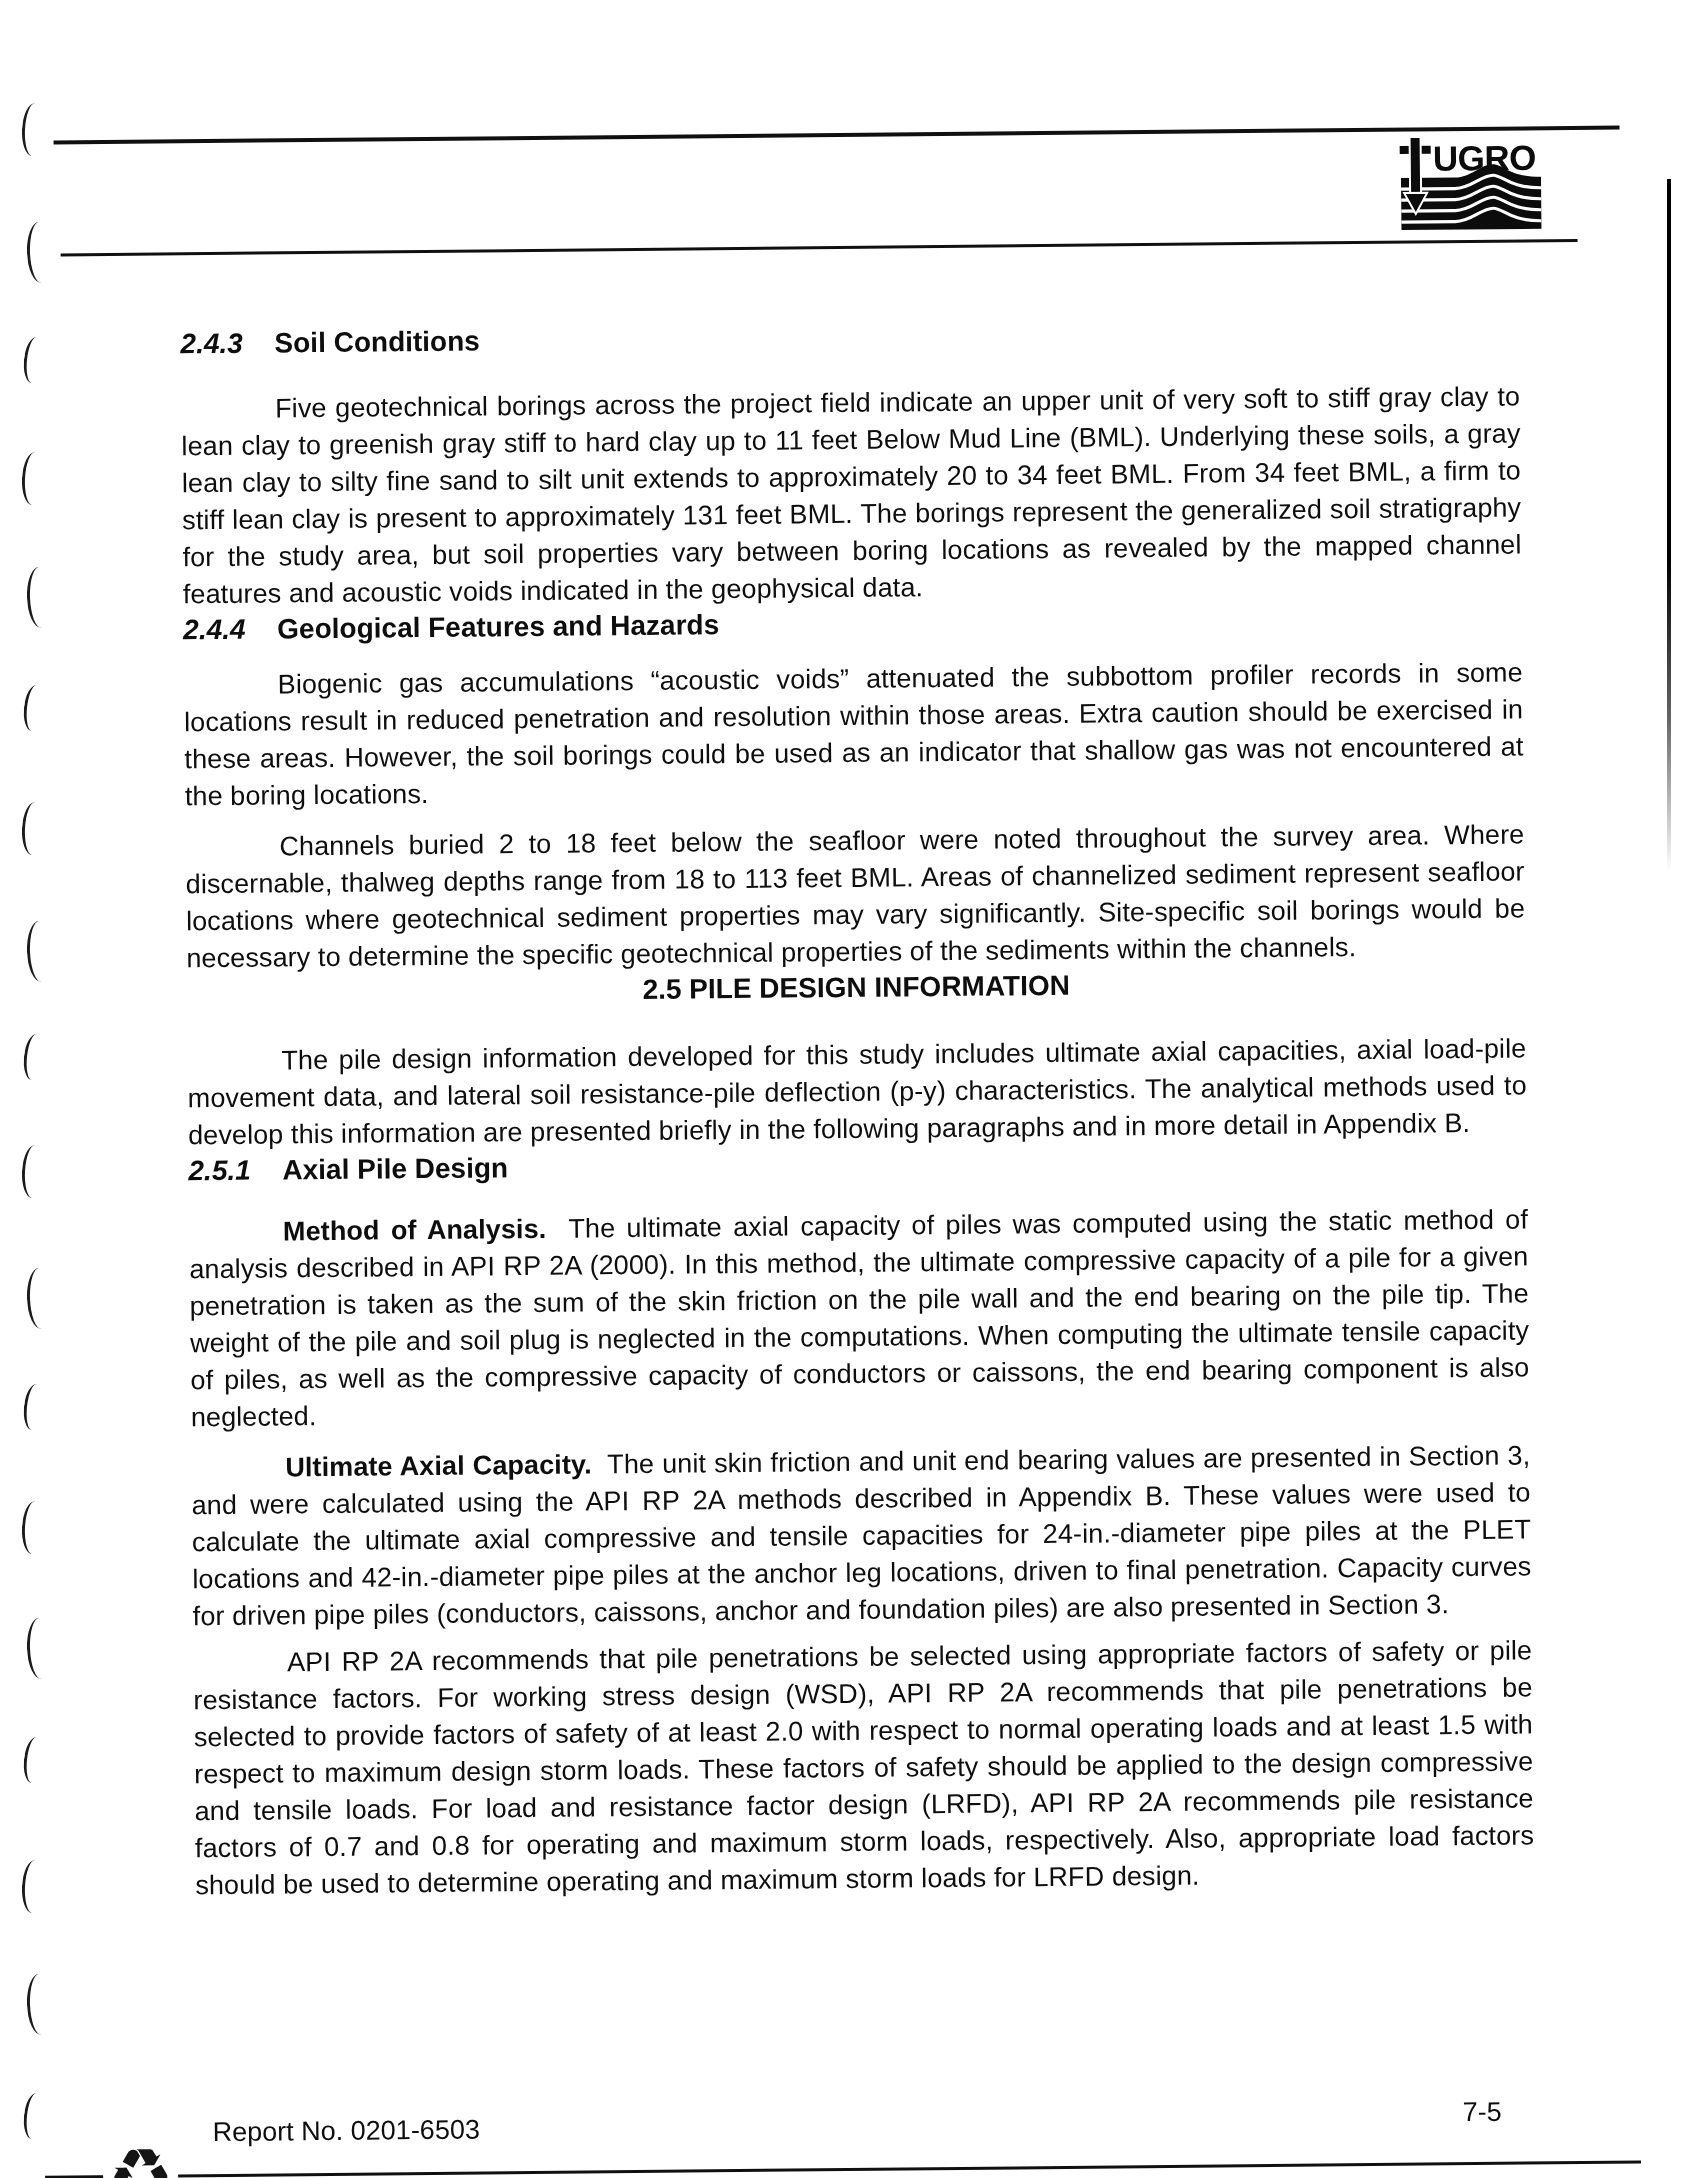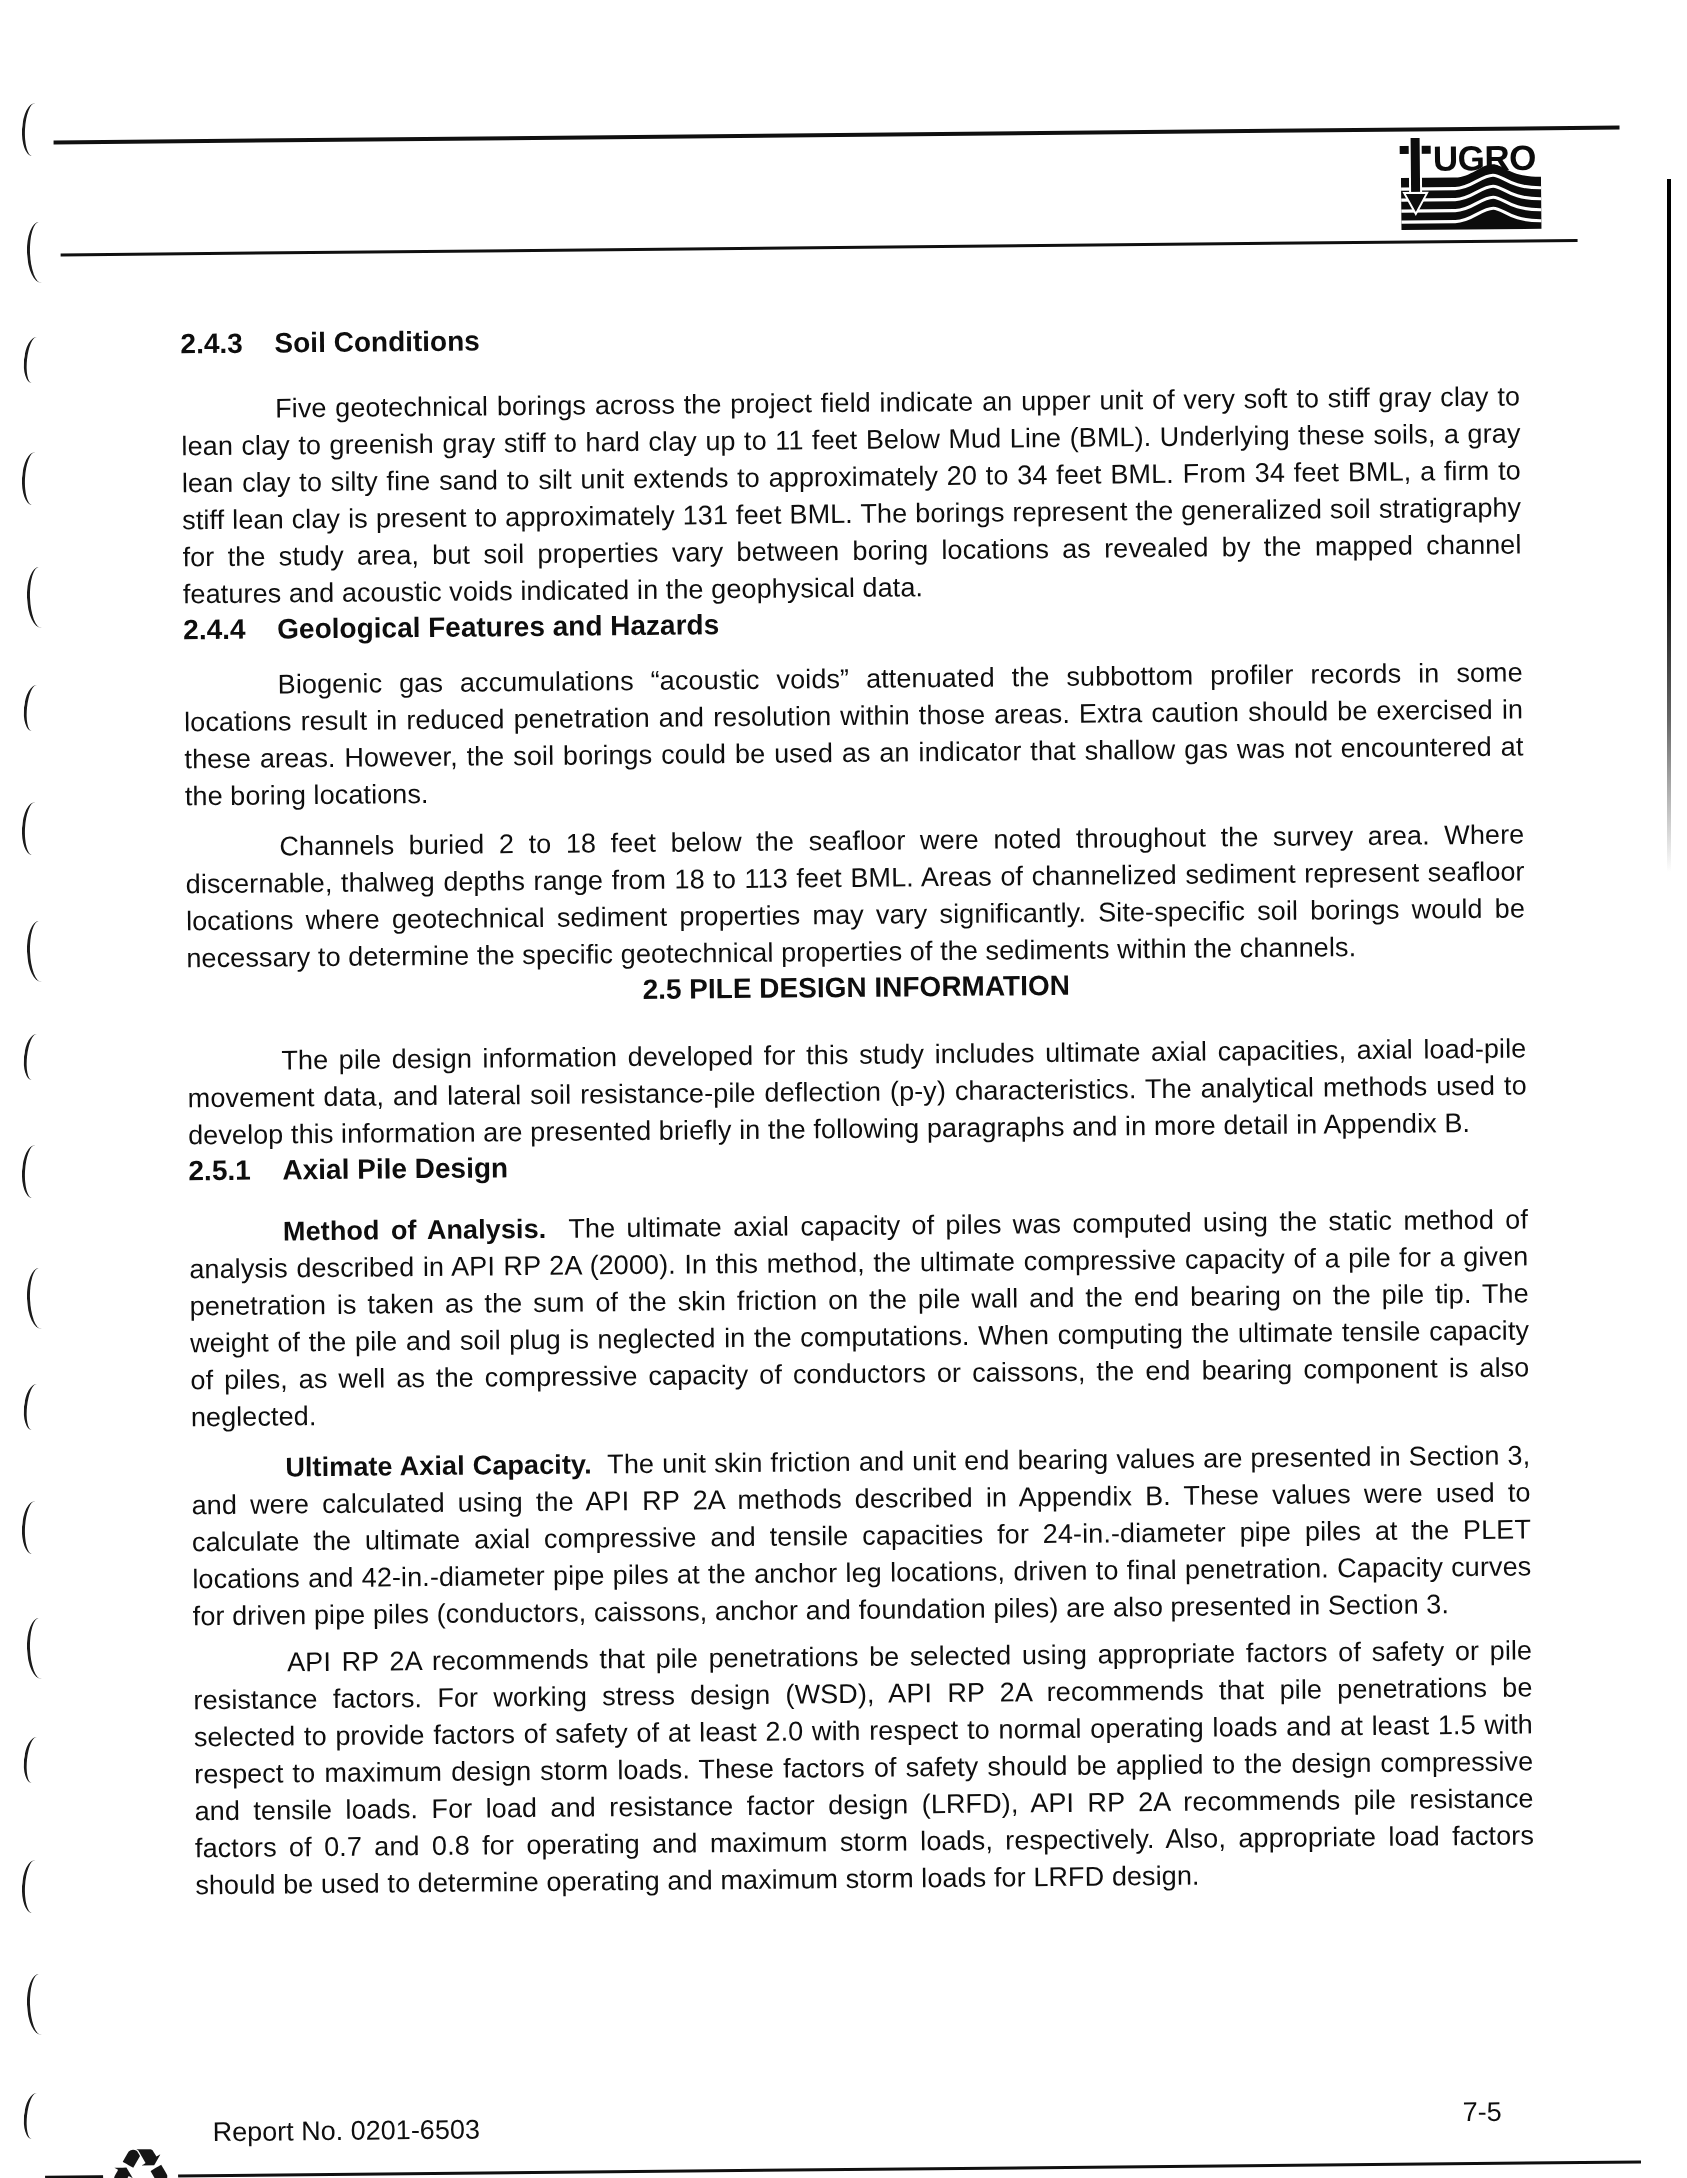--- a/index.html
+++ b/index.html
@@ -39,21 +39,21 @@
     text-indent: 94px;
     letter-spacing: 0.1px;
   }
   main.body-text h3.sec {
     margin: 0;
     display: flex;
     font-size: 28px;
     line-height: 34px;
     font-weight: bold;
   }
-  main.body-text h3.sec .num { width: 94px; flex: none; }
+  main.body-text h3.sec .num { width: 94px; flex: none; font-style: italic; }
   main.body-text h2.chapter {
     margin: 0;
     font-size: 28px;
     line-height: 34px;
     font-weight: bold;
     text-align: center;
   }
   
   main.body-text > *:nth-child(2)  { margin-top: 30px; }
   main.body-text > *:nth-child(3)  { margin-top: 18px; }

